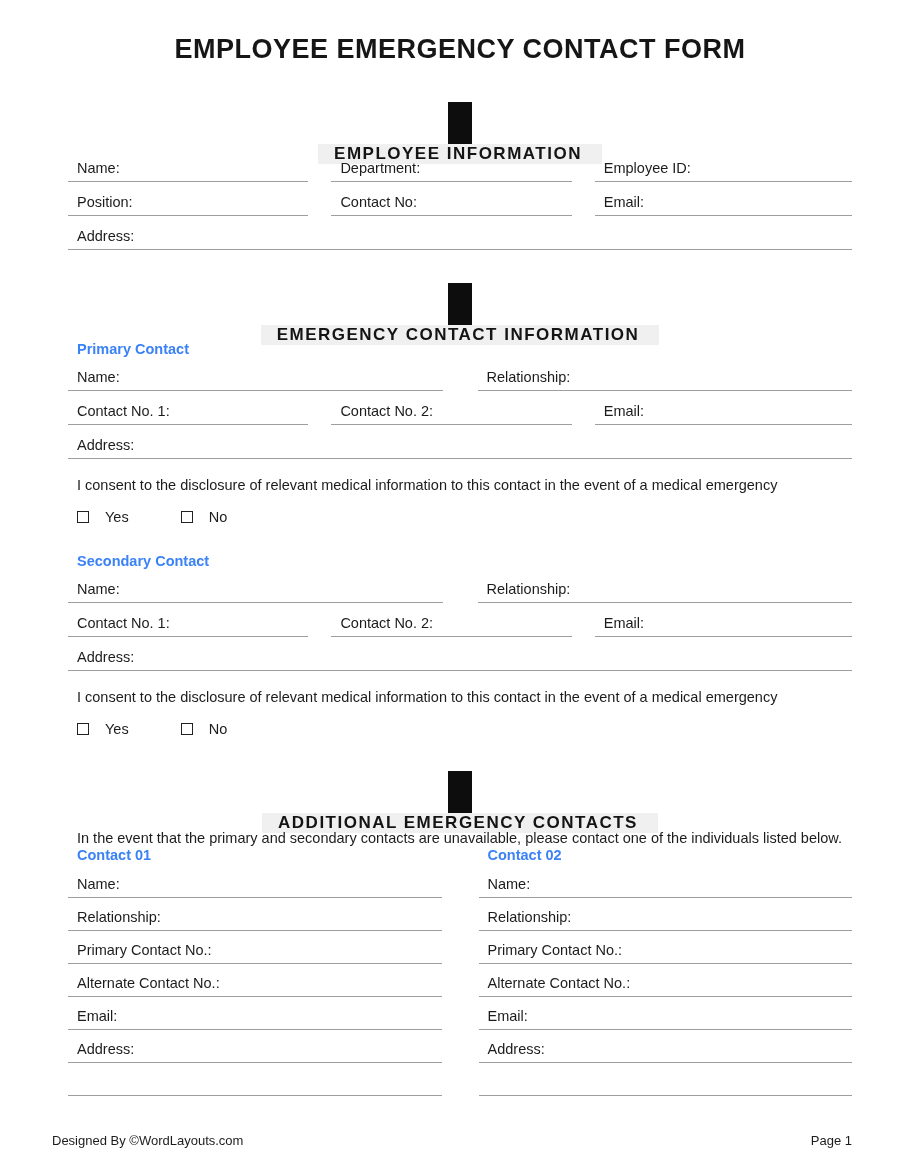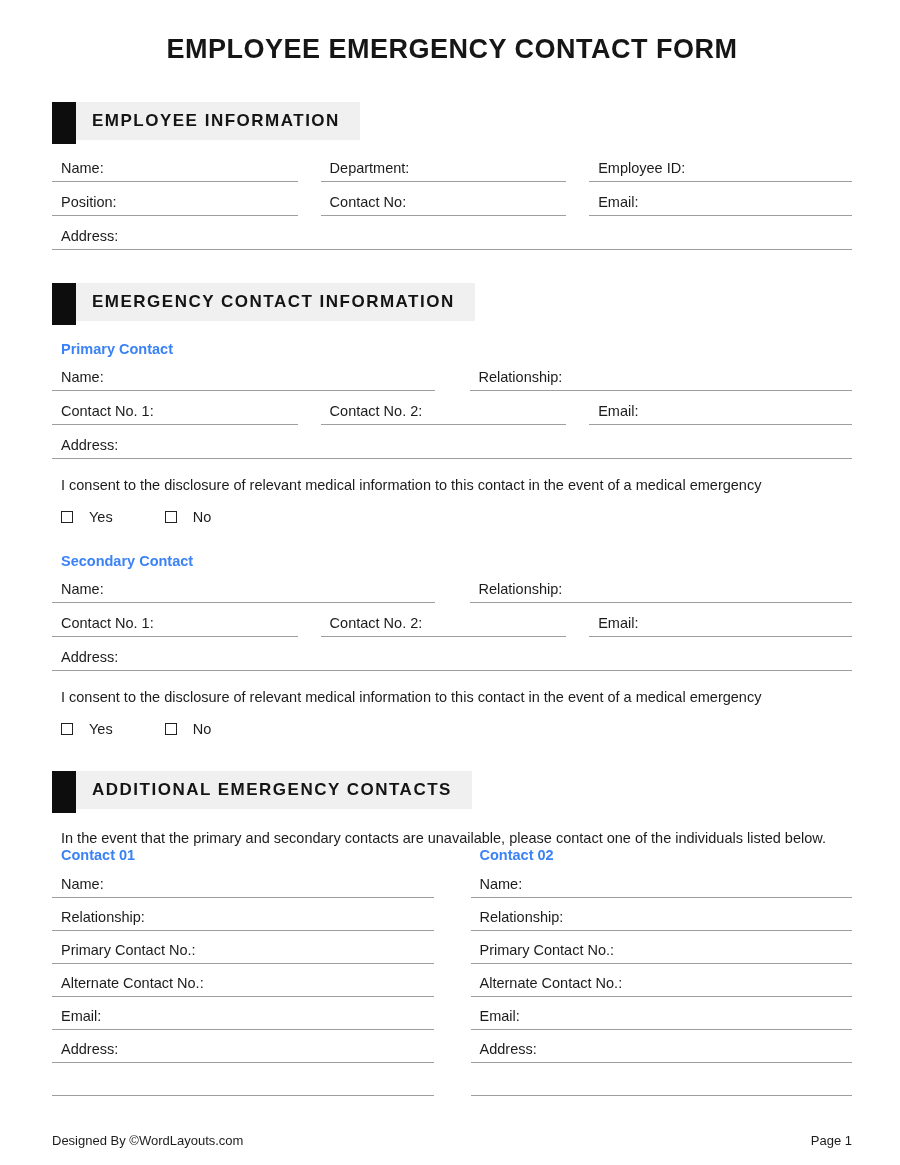--- a/index.html
+++ b/index.html
@@ -1,39 +1,40 @@
 <!DOCTYPE html>
 <html><head>
 <meta charset="utf-8">
 <style>
   html,body{margin:0;padding:0;background:#ffffff;}
   .page{
     position:relative;
     width:900px;height:1165px;
     box-sizing:border-box;
-    padding:34px 48px 0 52px;
+    padding:34px 48px 0 68px;
     font-family:"Liberation Sans","DejaVu Sans",sans-serif;
     color:#1c1c1c;
     overflow:hidden;
   }
   
   .form-title{
     margin:0 0 0 0;
     text-align:center;
     font-size:27px;
     font-weight:bold;
     letter-spacing:.5px;
     color:#161616;
   }
   
   .sec-header{
     display:flex;
-    align-items:flex-start;
+    align-items:center;
     height:42px;
     margin-top:37px;
+    flex-direction:column;
   }
   .sec-marker{
     width:24px;
     height:42px;
     background:#0d0d0d;
     flex:0 0 auto;
   }
   .sec-strip{
     display:flex;
     align-items:center;

